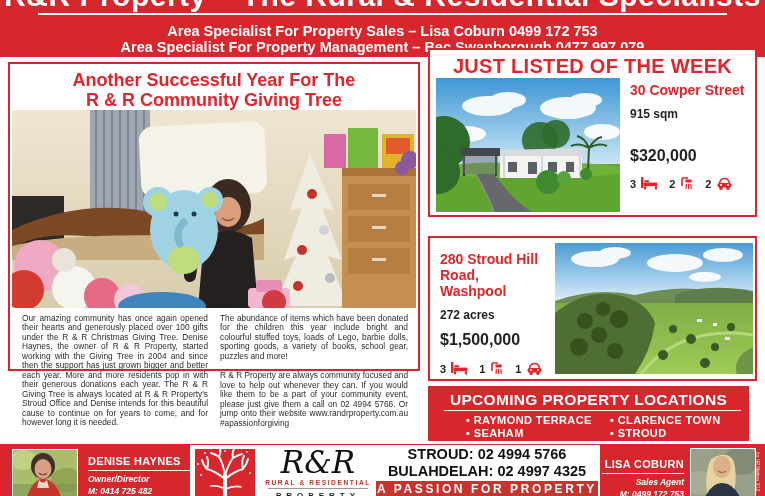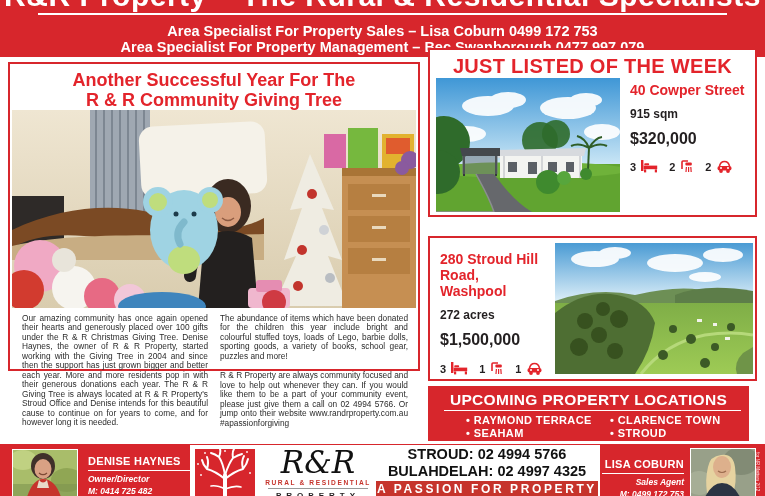--- a/index.html
+++ b/index.html
@@ -225,23 +225,23 @@
         <path d="M0,134 L58,134 C52,116 44,104 40,96 L58,96 C70,112 80,124 96,134 Z" fill="#66686c"></path>
         <path d="M0,134 L58,134 C52,116 44,104 40,96" fill="none" stroke="#8b8d90" stroke-width="1.5"></path>
 
         <circle cx="112" cy="104" r="12" fill="#3f8a2e"></circle>
         <circle cx="128" cy="100" r="7" fill="#57a63c"></circle>
         <circle cx="150" cy="96" r="6" fill="#3f8a2e"></circle>
       </svg>
     </div>
 
     <div class="abs" style="left:200px;top:32px;width:124px;">
-      <div class="addr">40 Cowper Street</div>
+      <div class="addr">30 Cowper Street</div>
       <div class="size" style="margin-top:9px;">915 sqm</div>
-      <div class="price" style="margin-top:9px;">$320,000</div>
+      <div class="price" style="margin-top:26px;">$320,000</div>
       <div class="feat" style="margin-top:12px;">
         <span class="n">3</span>
         <span>
             <svg width="17" height="13" viewBox="0 0 17 13" fill="#e3242b">
               <rect x="0" y="0" width="2.4" height="11"></rect>
               <rect x="2.6" y="5.6" width="13.6" height="3.6"></rect>
               <rect x="3.2" y="3.2" width="5" height="2.1" rx="1"></rect>
               <rect x="3" y="9.4" width="2.2" height="3"></rect>
               <rect x="13.8" y="9.4" width="2.2" height="3"></rect>
             </svg>

